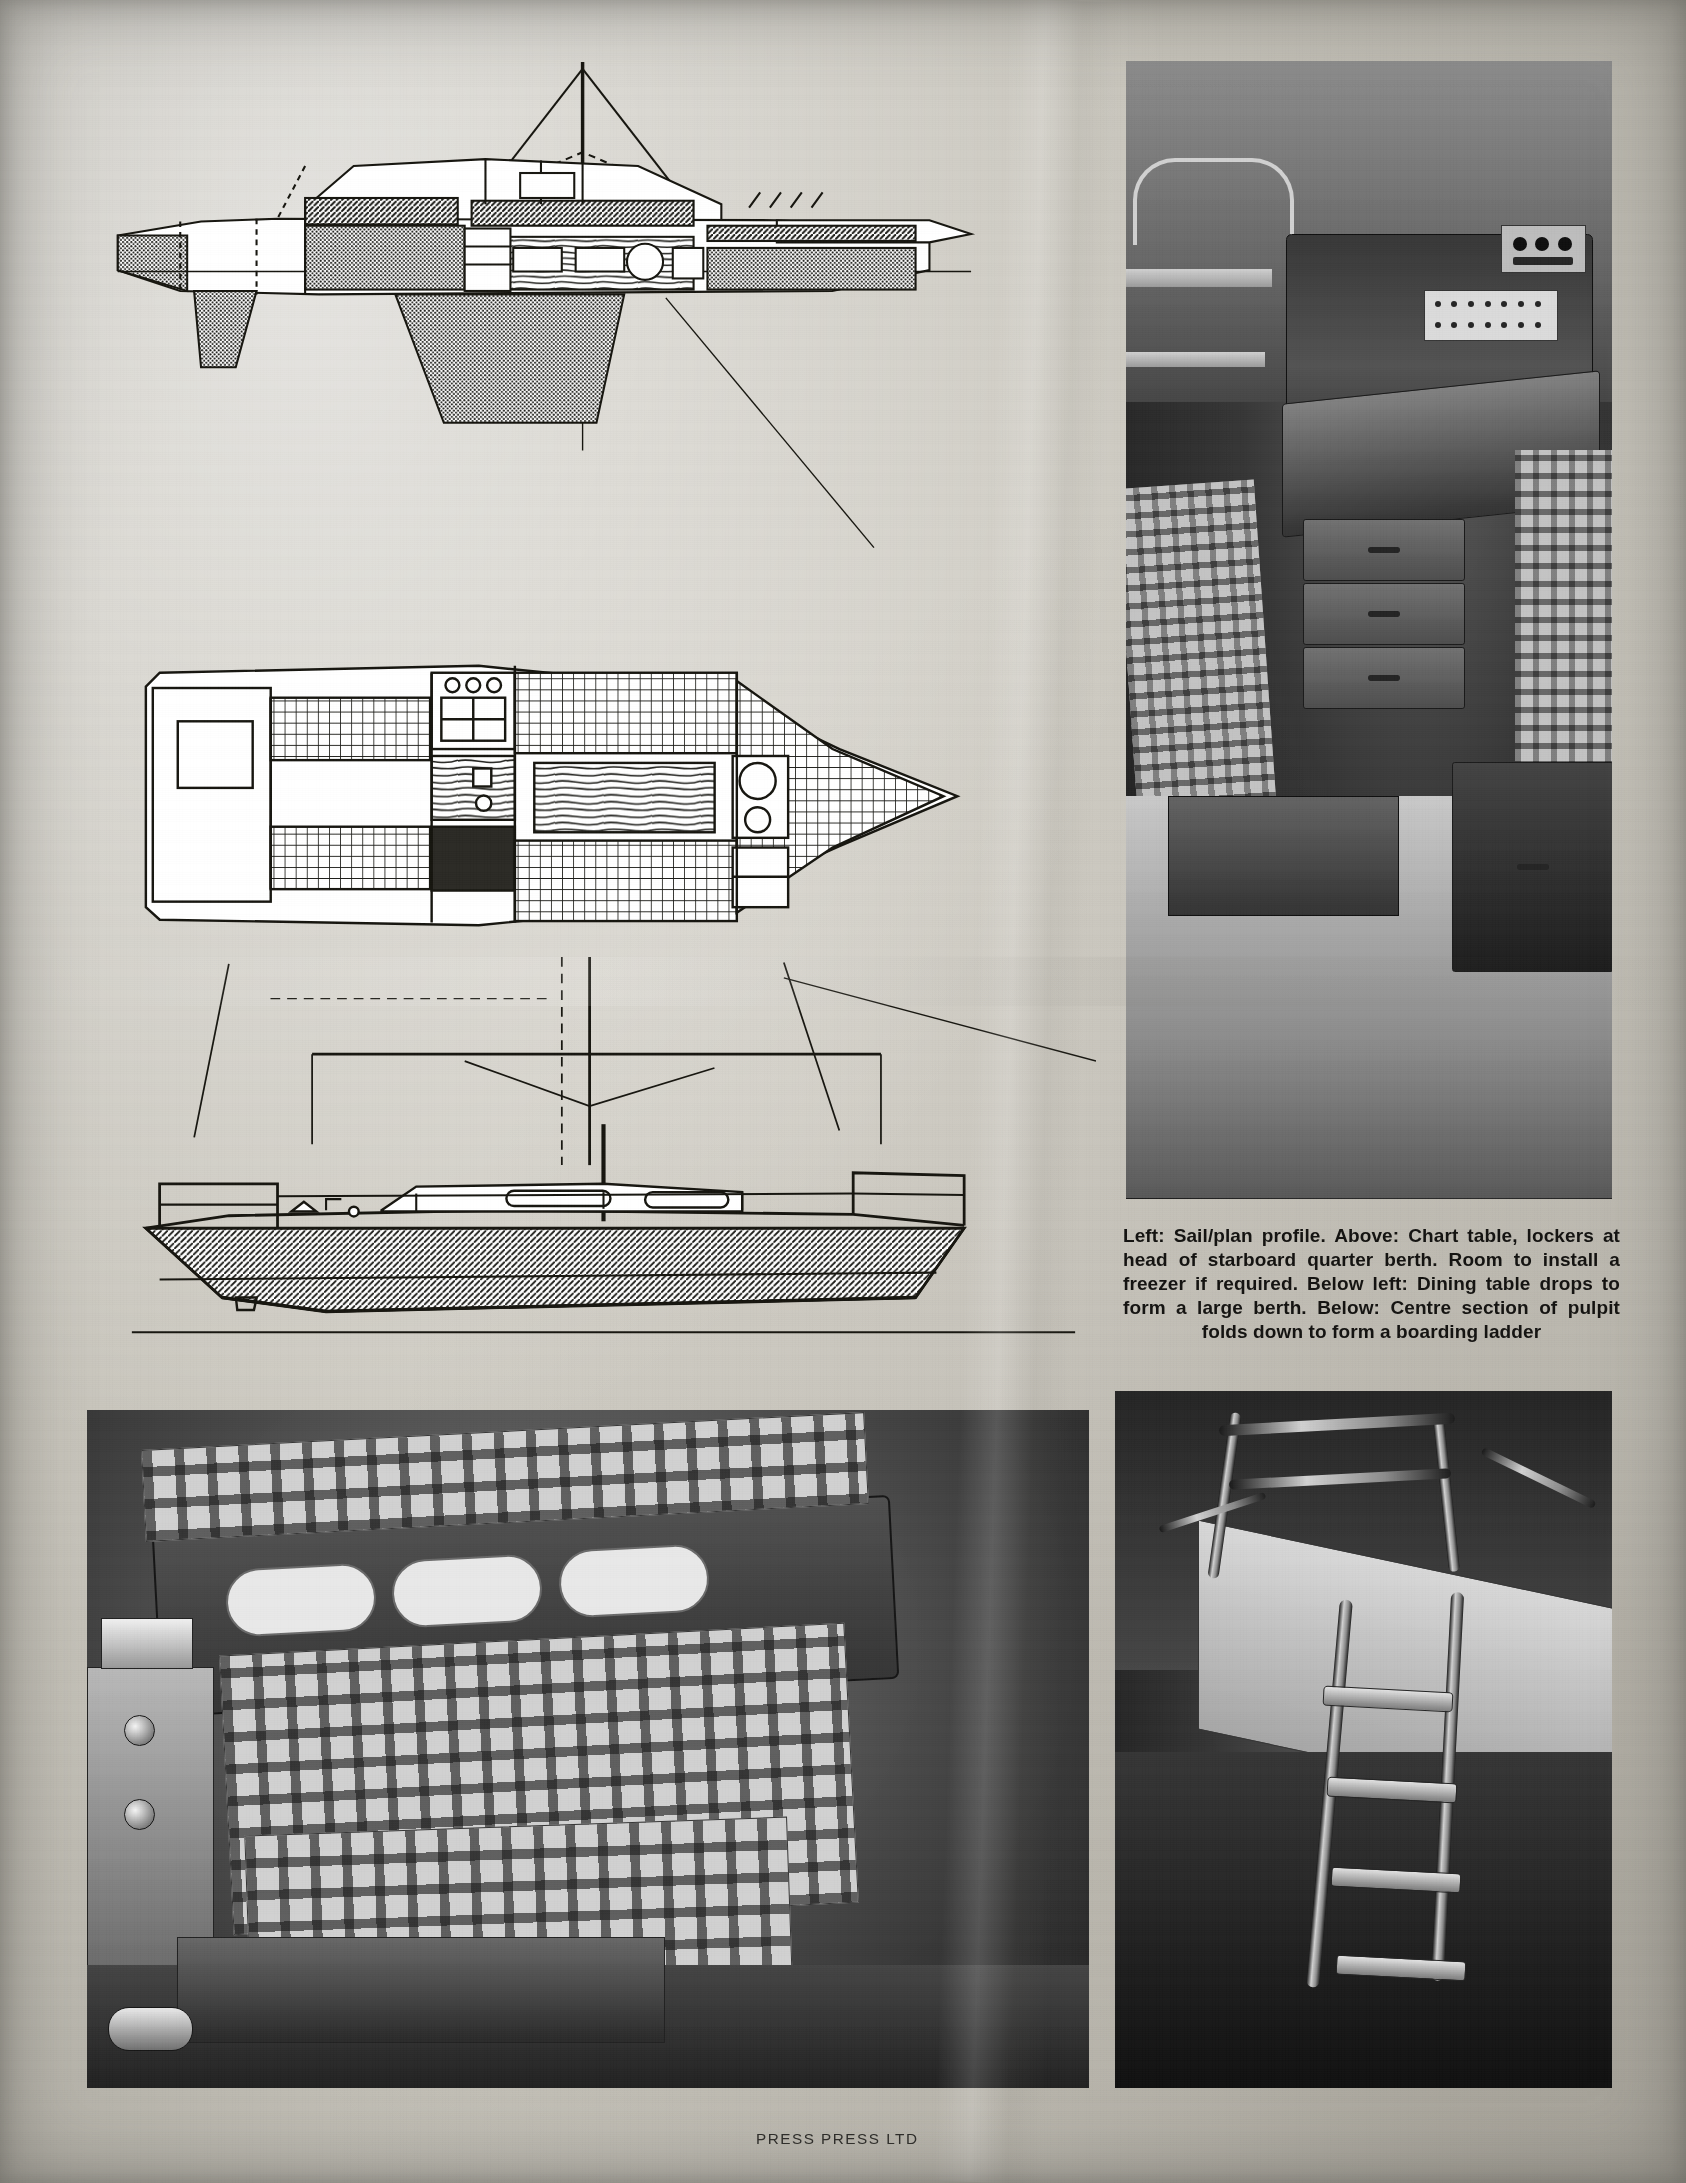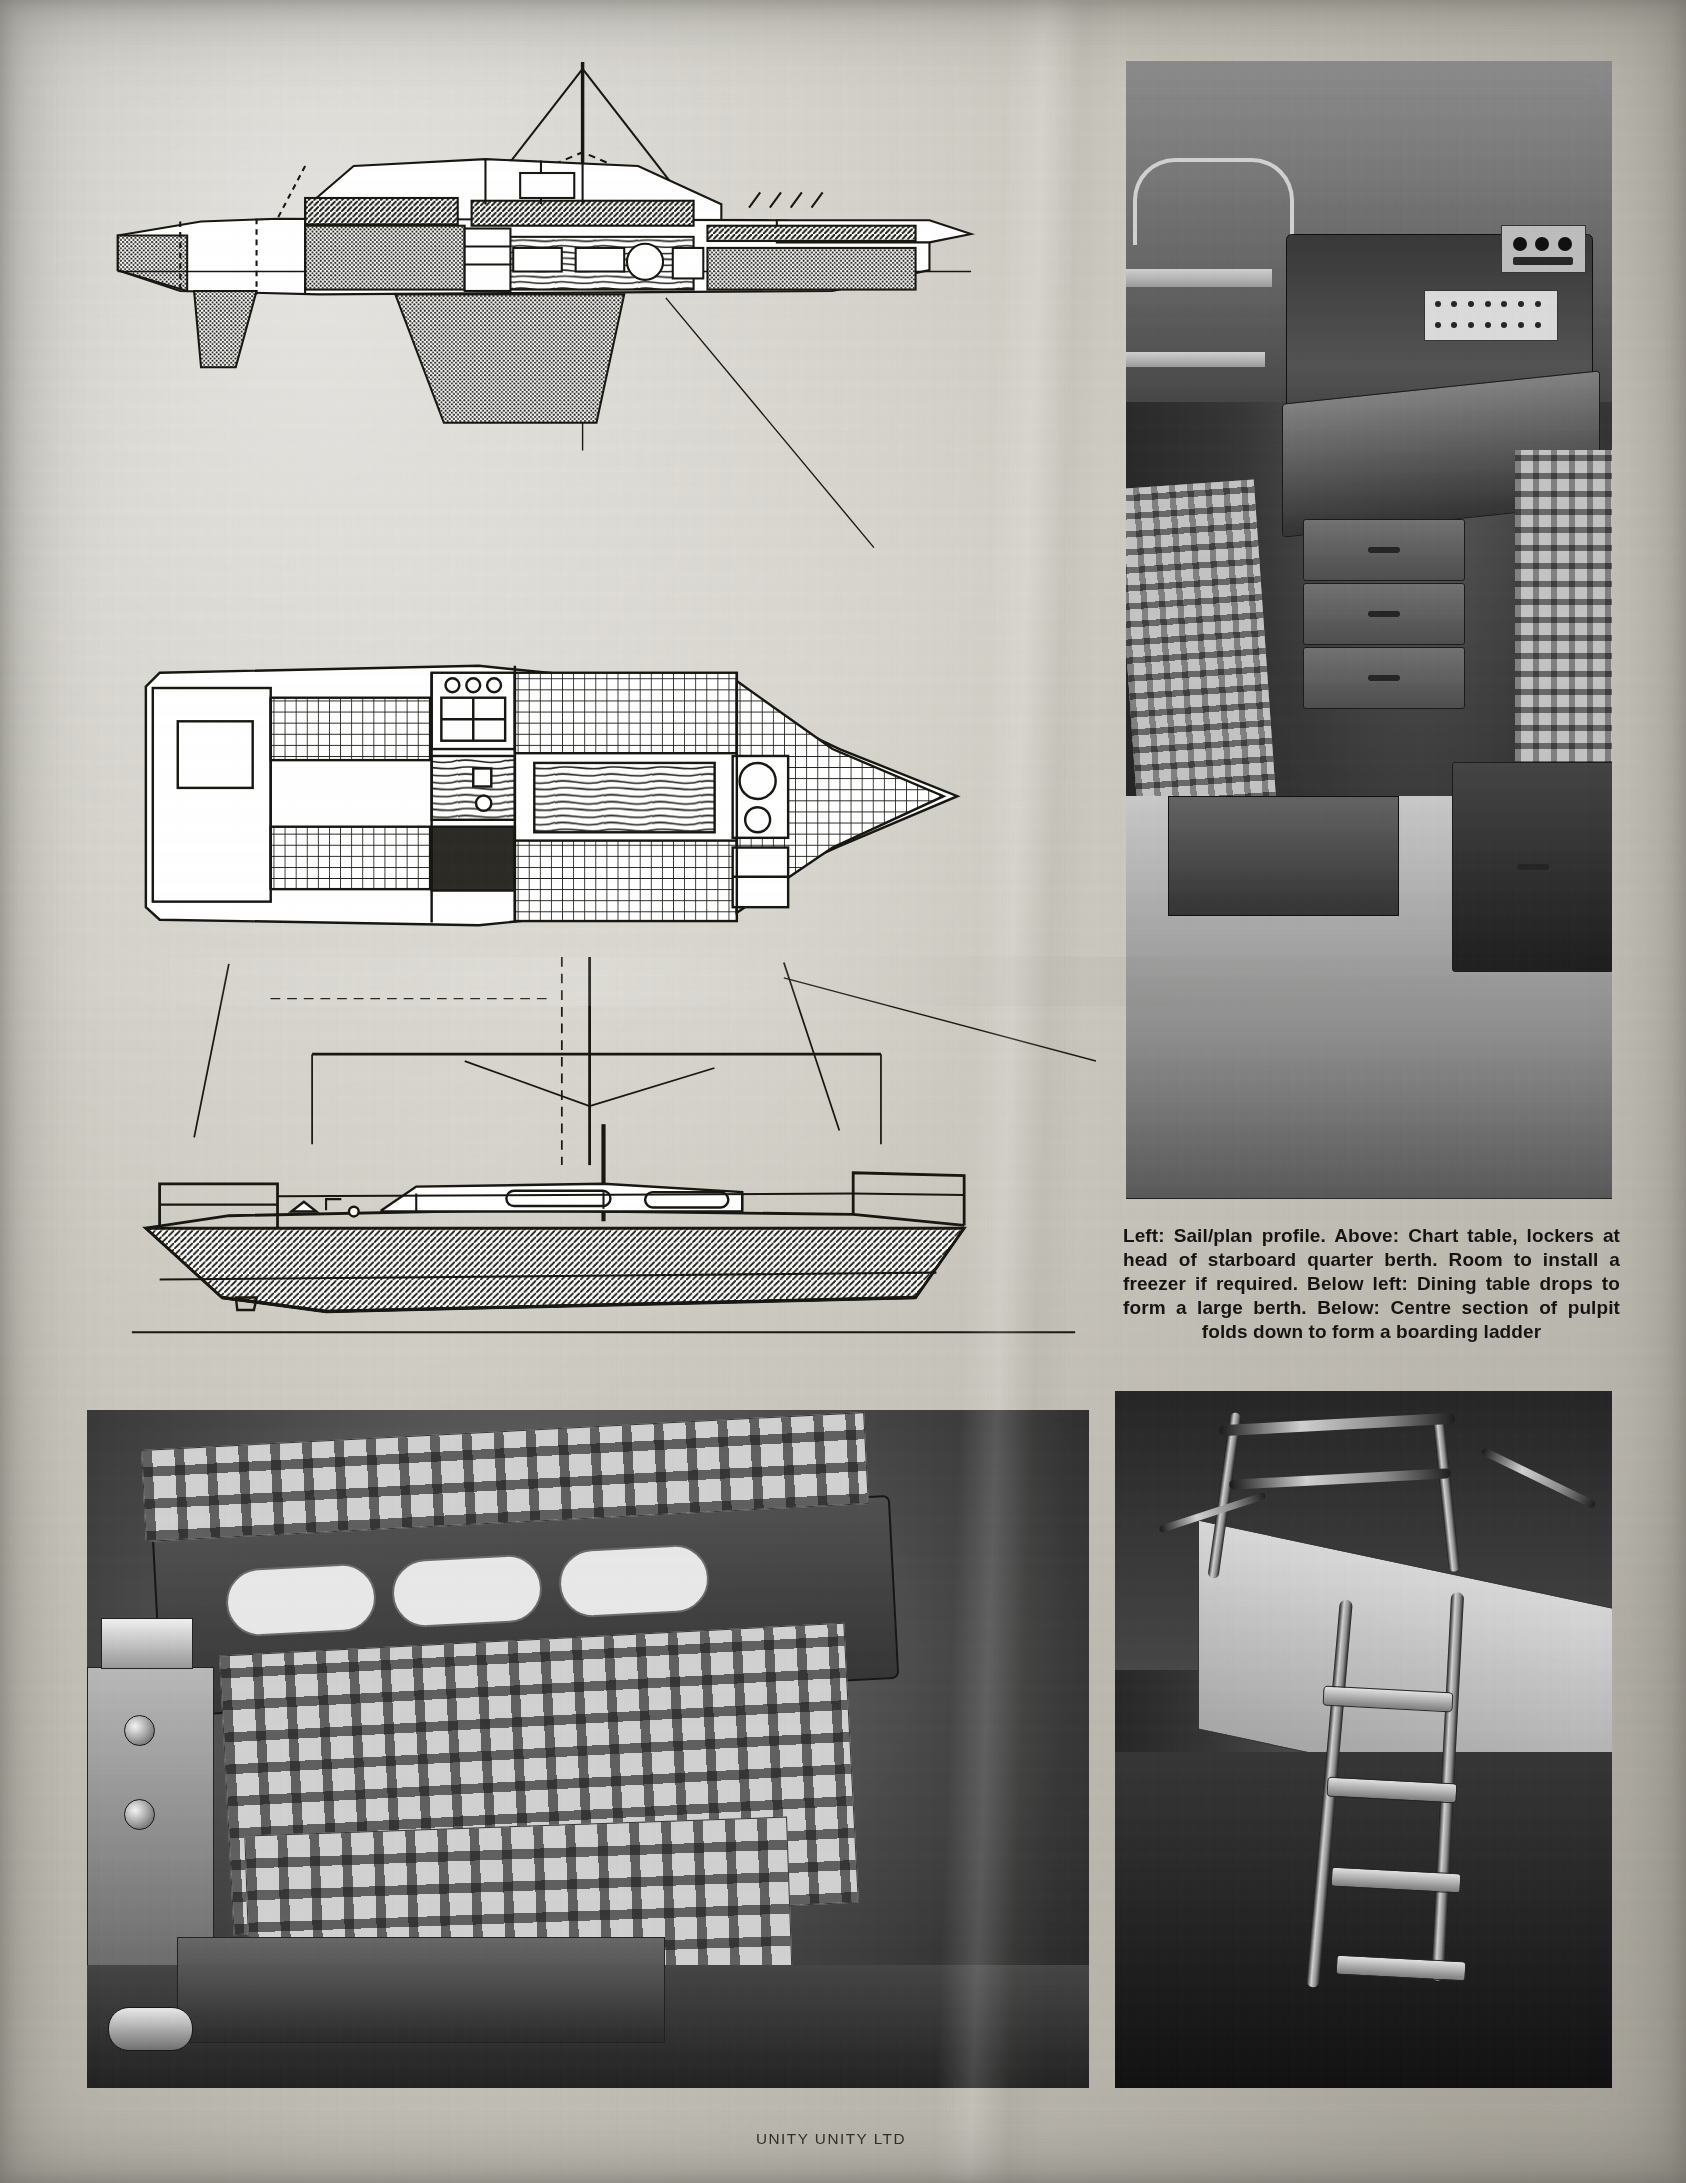--- a/index.html
+++ b/index.html
@@ -503,21 +503,21 @@
       <div class="pl-step" style="left:208px; top:298px; width:128px; height:18px; transform: rotate(3deg);"></div>
       <div class="pl-step" style="left:212px; top:389px; width:128px; height:18px; transform: rotate(3deg);"></div>
       <div class="pl-step" style="left:216px; top:479px; width:128px; height:18px; transform: rotate(3deg);"></div>
       <div class="pl-step" style="left:221px; top:567px; width:128px; height:18px; transform: rotate(3deg);"></div>
 
       <div class="pl-tube" style="left:361px; top:83px; width:125px; height:8.3px; transform: rotate(26deg);"></div>
       <div class="pl-tube" style="left:42px; top:118px; width:111px; height:7px; transform: rotate(-18deg);"></div>
     </div>
   </div>
 
-  <div class="footer" id="footer-credit" style="left:756px; top:2130px;">UNITY UNITY LTD</div>
+  <div class="footer" id="footer-credit" style="left:756px; top:2130px;">PRESS PRESS LTD</div>
 
   <div class="crease" style="left:971px; top:0; width:111px; height:2183px; transform: rotate(2deg); opacity:0.35;"></div>
   <div class="crease" style="left:0; top:957px; width:1687px; height:49px; opacity:0.25;"></div>
   <div class="paper-grain"></div>
   <div class="edge-shadow"></div>
 
 </div>
 
 
 </body></html>

